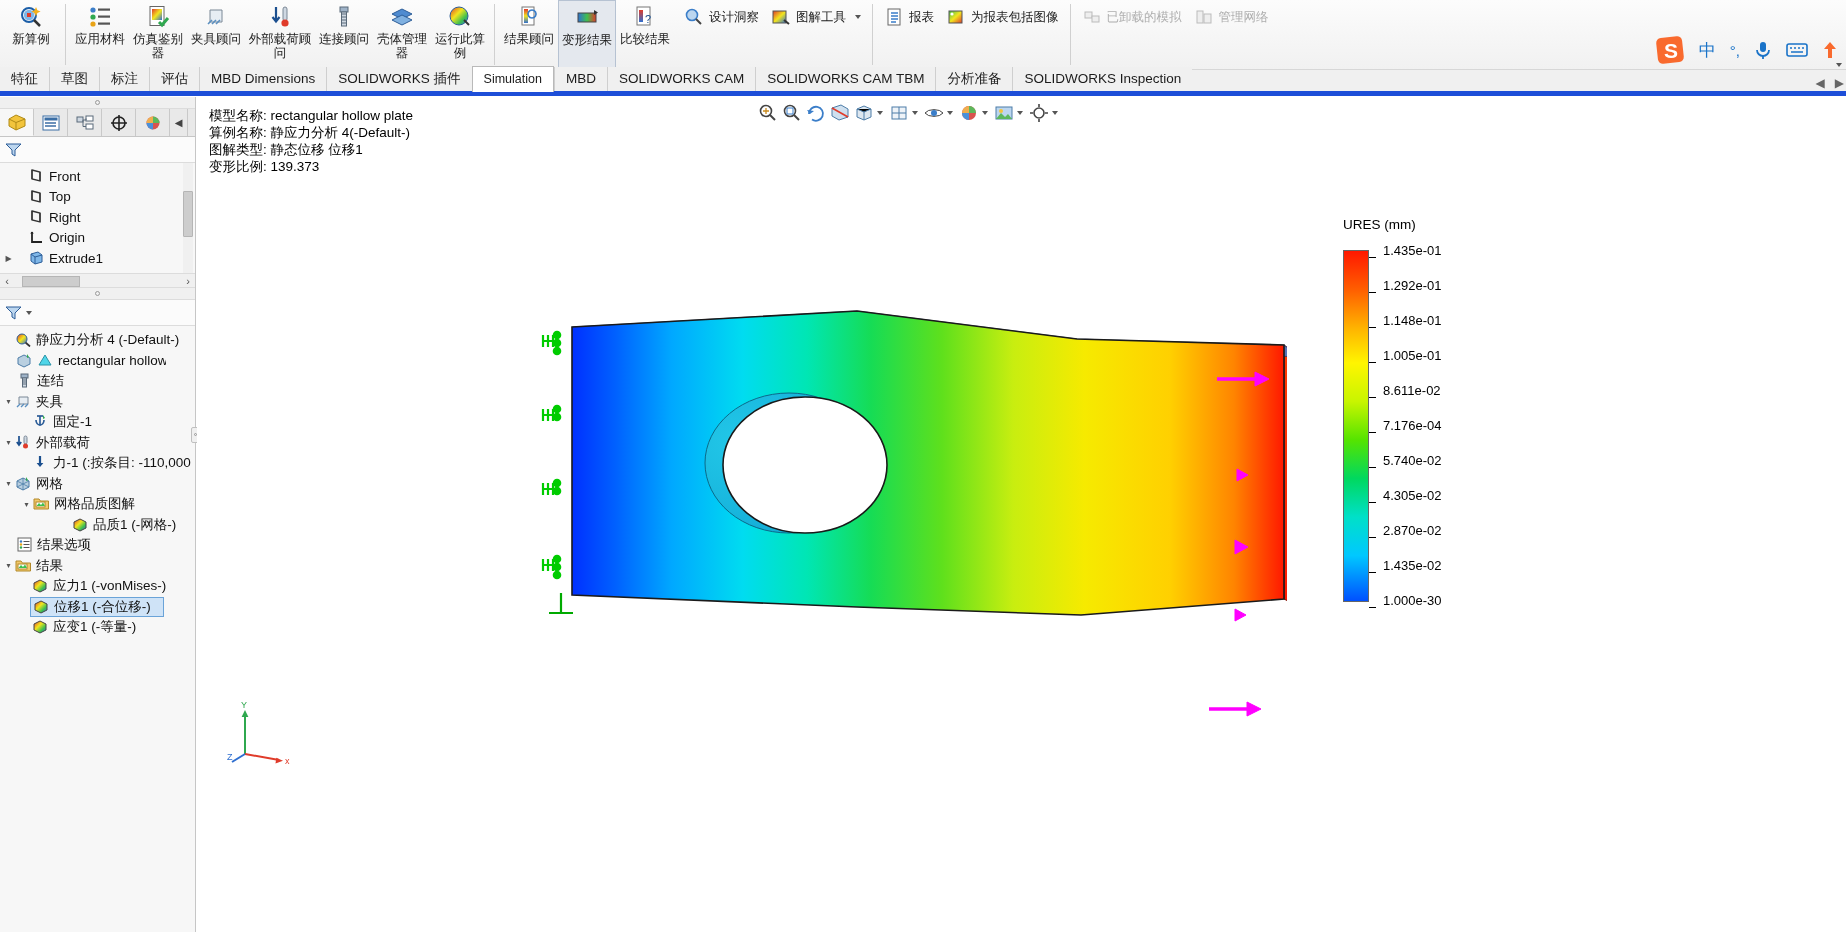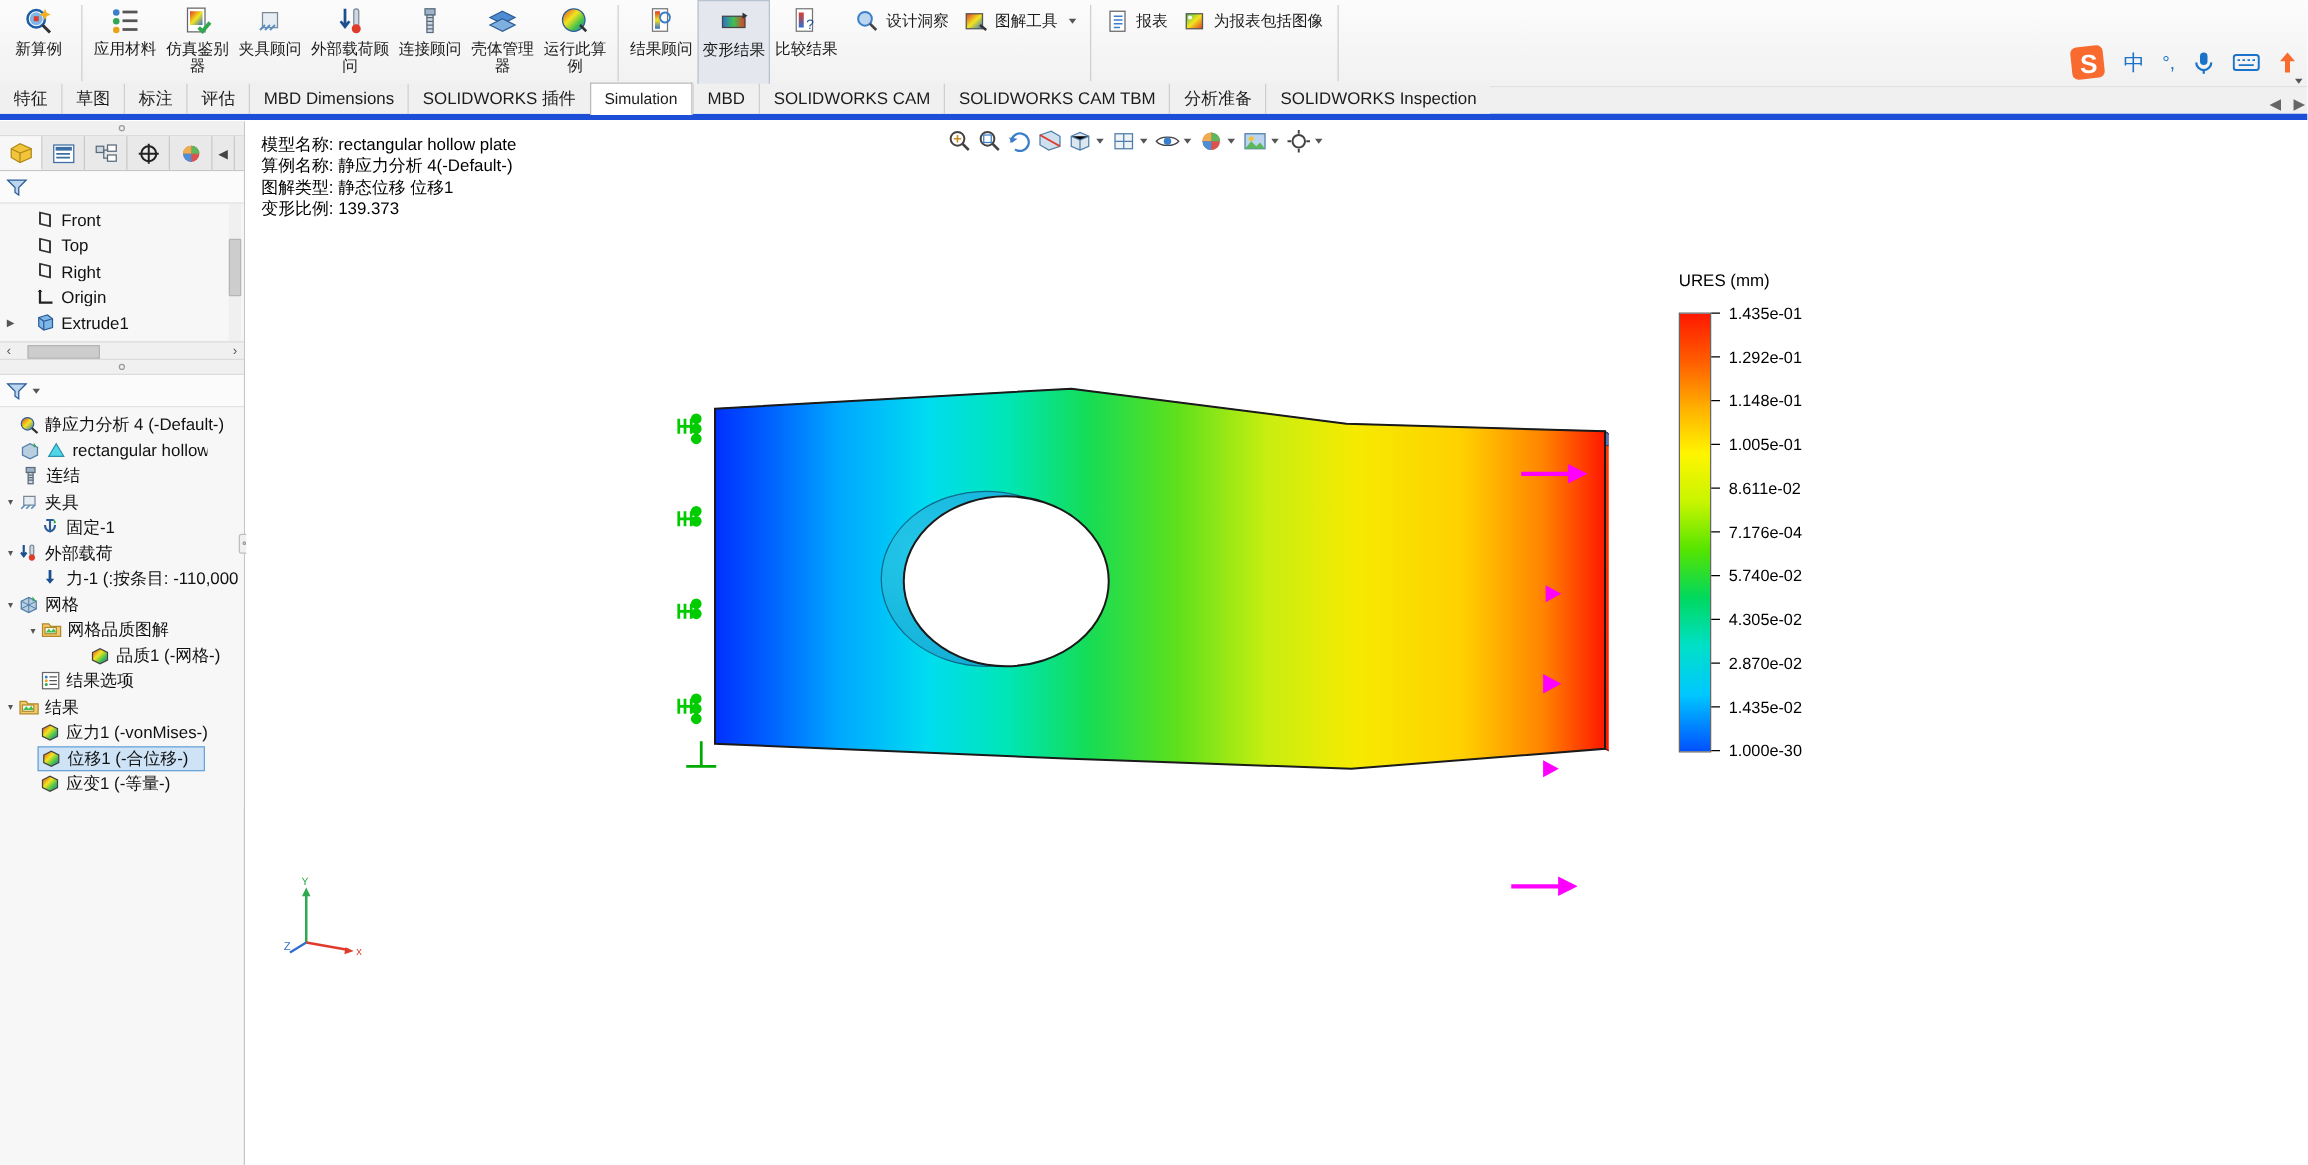--- a/index.html
+++ b/index.html
@@ -113,21 +113,21 @@
   .legend { position: absolute; left: 1146px; top: 120px; }
   .legend-title { font-size: 13.5px; color: #000; margin-bottom: 18px; }
   .legend-body { position: relative; display: flex; }
   .legend-bar { width: 26px; height: 352px;
     background: linear-gradient(to bottom,
       #ff1800 0%, #ff5e00 11%, #ffb300 22%, #fff500 32%,
       #c8f500 43%, #55e400 54%, #00d85f 65%, #00e0c8 76%,
       #00c8ff 87%, #0050ff 100%);
     border: 1px solid #666; }
   .legend-ticks { position: relative; width: 110px; }
-  .ltick { position: absolute; left: 0; display: flex; align-items: center; }
+  .ltick { position: absolute; left: 0; display: flex; align-items: flex-end; }
   .ltick .dash { width: 7px; height: 1px; background: #000; margin-right: 7px; }
   .ltick .lval { font-size: 13px; color: #000; white-space: nowrap; }
 
   .triad { position: absolute; left: 30px; top: 605px; width: 70px; height: 70px; }
 
   
   .imebar { position: absolute; right: 0; top: 30px; height: 40px; display: flex;
     align-items: center; gap: 14px; padding-right: 8px; }
   .ime-item { display: flex; align-items: center; cursor: default; }
 
@@ -351,20 +351,40 @@
                 </linearGradient>
               </defs>
             <circle cx="6" cy="7" r="1.6" fill="#fff"></circle>
           </svg>
         </span>
         <span>为报表包括图像</span>
       </div>
     </div>
     <div class="rsep"></div>
 
+    <div class="rgroup rstack">
+      <div class="rbtn-small disabled">
+        <span class="ricon" style="width:20px;height:20px">
+          <svg width="20" height="20" viewBox="0 0 20 20">
+            <rect x="3" y="5" width="7" height="6" fill="#eee" stroke="#bbb"></rect>
+            <rect x="10" y="9" width="7" height="6" fill="#eee" stroke="#bbb"></rect>
+          </svg>
+        </span>
+        <span>已卸载的模拟</span>
+      </div>
+      <div class="rbtn-small disabled">
+        <span class="ricon" style="width:20px;height:20px">
+          <svg width="20" height="20" viewBox="0 0 20 20">
+            <rect x="3" y="4" width="6" height="12" fill="#eee" stroke="#bbb"></rect>
+            <rect x="10" y="7" width="7" height="9" fill="#eee" stroke="#bbb"></rect>
+          </svg>
+        </span>
+        <span>管理网络</span>
+      </div>
+    </div>
 
     <div style="flex:1"></div>
     <div style="display:flex;align-items:flex-end;padding:0 4px 2px 0">
       <span class="caret-small"></span>
     </div>
   </div>
 
   <div class="imebar">
     <span class="ime-item">
       <svg width="30" height="30" viewBox="0 0 30 30">
@@ -674,21 +694,21 @@
                   <stop offset="0.4" stop-color="#f2e51e"></stop>
               <stop offset="0.7" stop-color="#3fc04f"></stop>
                   <stop offset="1" stop-color="#2f6fd0"></stop>
                 </linearGradient>
               </defs>
           </svg>
         </span>
         <span class="tlabel">品质1 (-网格-)</span>
       </div>
 
-      <div class="trow" style="padding-left:32px">
+      <div class="trow" style="padding-left:16px">
         <span class="tico">
           <svg width="17" height="15" viewBox="0 0 17 15">
             <rect x="2" y="1" width="13" height="13" fill="#fff" stroke="#666"></rect>
             <circle cx="5" cy="4.5" r="1.2" fill="#3b7ec9"></circle>
             <circle cx="5" cy="7.5" r="1.2" fill="#e8a317"></circle>
             <circle cx="5" cy="10.5" r="1.2" fill="#2fa84f"></circle>
             <path d="M7.5 4.5 h6 M7.5 7.5 h6 M7.5 10.5 h6" stroke="#555"></path>
           </svg>
         </span>
         <span class="tlabel">结果选项</span>

